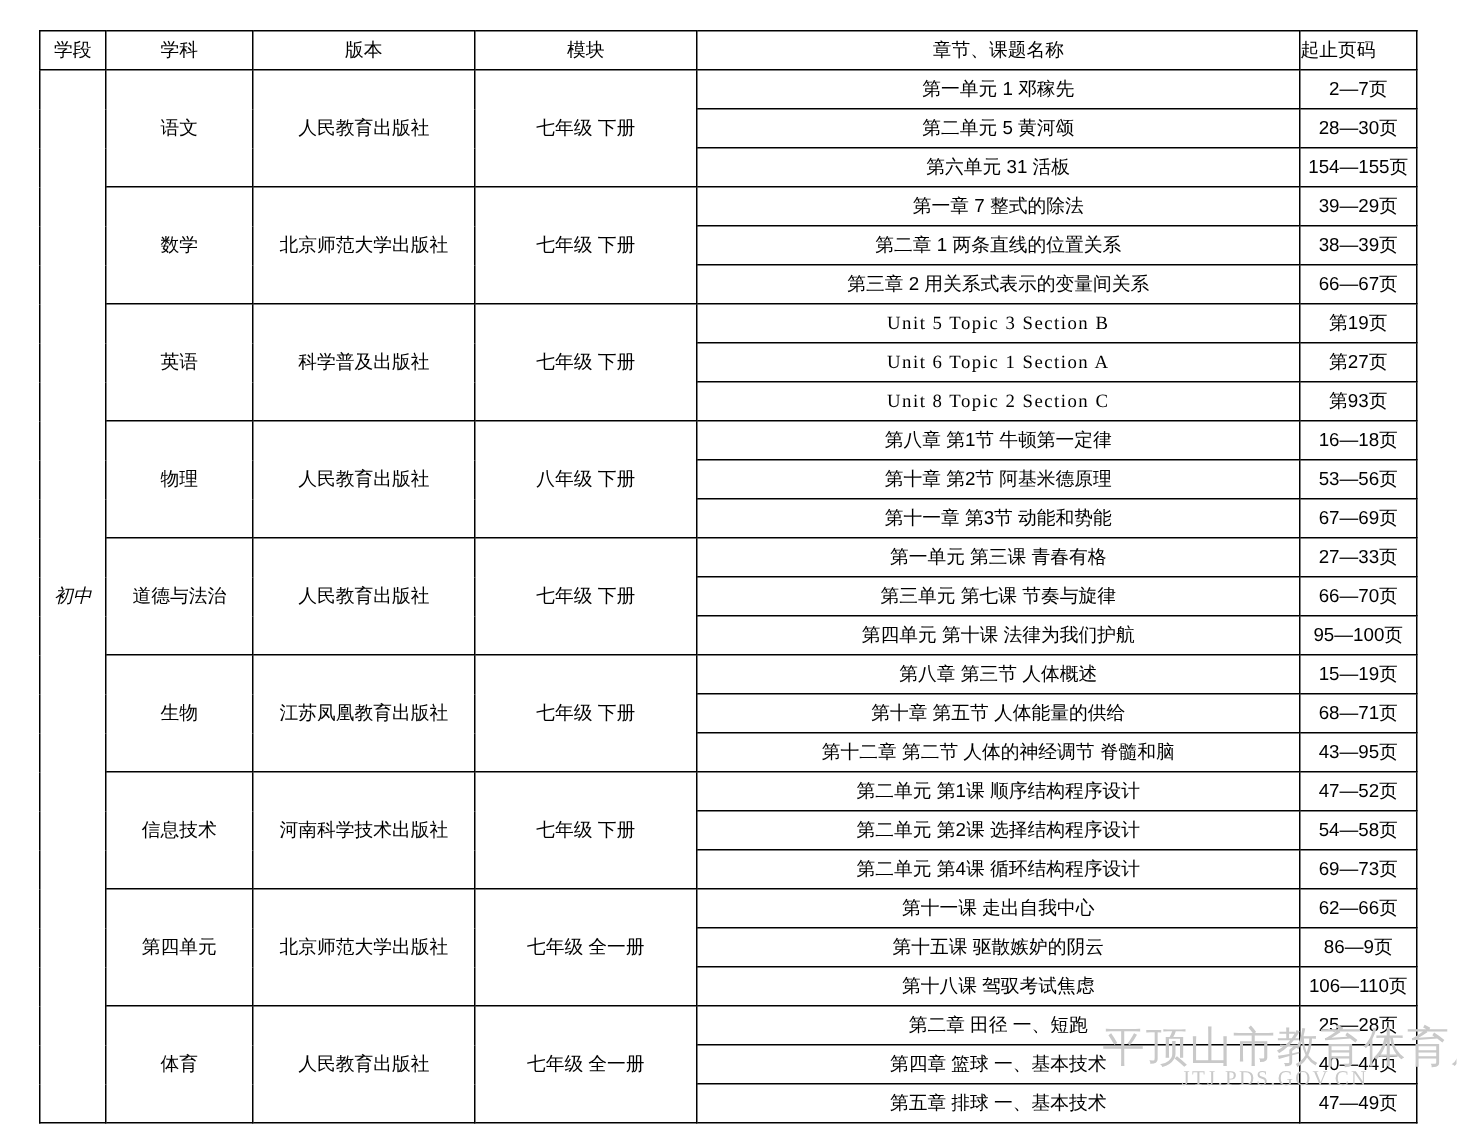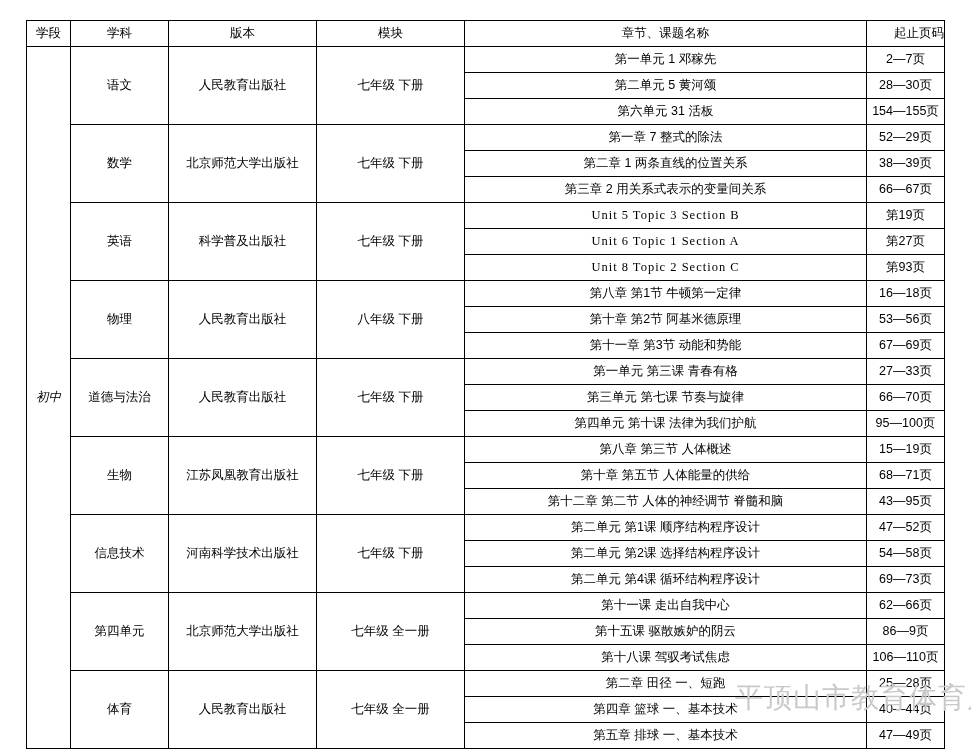--- a/index.html
+++ b/index.html
@@ -64,21 +64,21 @@
   }
   .cell-chapter {
     font-size: 12.5px;
   }
   .cell-pages {
     font-size: 12.5px;
     padding-left: 6px;
     text-align: left;
   }
   .hdr .c-pages {
-    text-align: right;
+    text-align: left;
     padding-left: 0;
   }
   .latin {
     font-family: "Liberation Serif", serif;
     letter-spacing: 1px;
     font-size: 12.5px;
     margin-top: 48px;
   }
   .watermark {
     position: absolute;
@@ -143,21 +143,21 @@
         </tr>
         <tr>
           <td class="cell-chapter c-chapter">第六单元 31 活板</td>
           <td class="cell-pages c-pages">154—155页</td>
         </tr>
         <tr>
           <td class="cell-subject c-subject" rowspan="3">数学</td>
           <td class="cell-version c-version" rowspan="3">北京师范大学出版社</td>
           <td class="cell-module c-module" rowspan="3">七年级 下册</td>
           <td class="cell-chapter c-chapter">第一章 7 整式的除法</td>
-          <td class="cell-pages c-pages">52—29页</td>
+          <td class="cell-pages c-pages">39—29页</td>
         </tr>
         <tr>
           <td class="cell-chapter c-chapter">第二章 1 两条直线的位置关系</td>
           <td class="cell-pages c-pages">38—39页</td>
         </tr>
         <tr>
           <td class="cell-chapter c-chapter">第三章 2 用关系式表示的变量间关系</td>
           <td class="cell-pages c-pages">66—67页</td>
         </tr>
         <tr>
@@ -263,15 +263,16 @@
         </tr>
         <tr>
           <td class="cell-chapter c-chapter">第五章 排球 一、基本技术</td>
           <td class="cell-pages c-pages">47—49页</td>
         </tr>
       </tbody>
   </table>
 
   <div class="watermark">
     <div class="wm-main">平顶山市教育体育局</div>
+    <div class="wm-sub">JTJ.PDS.GOV.CN</div>
   </div>
 
 </div>
 
 </body></html>

